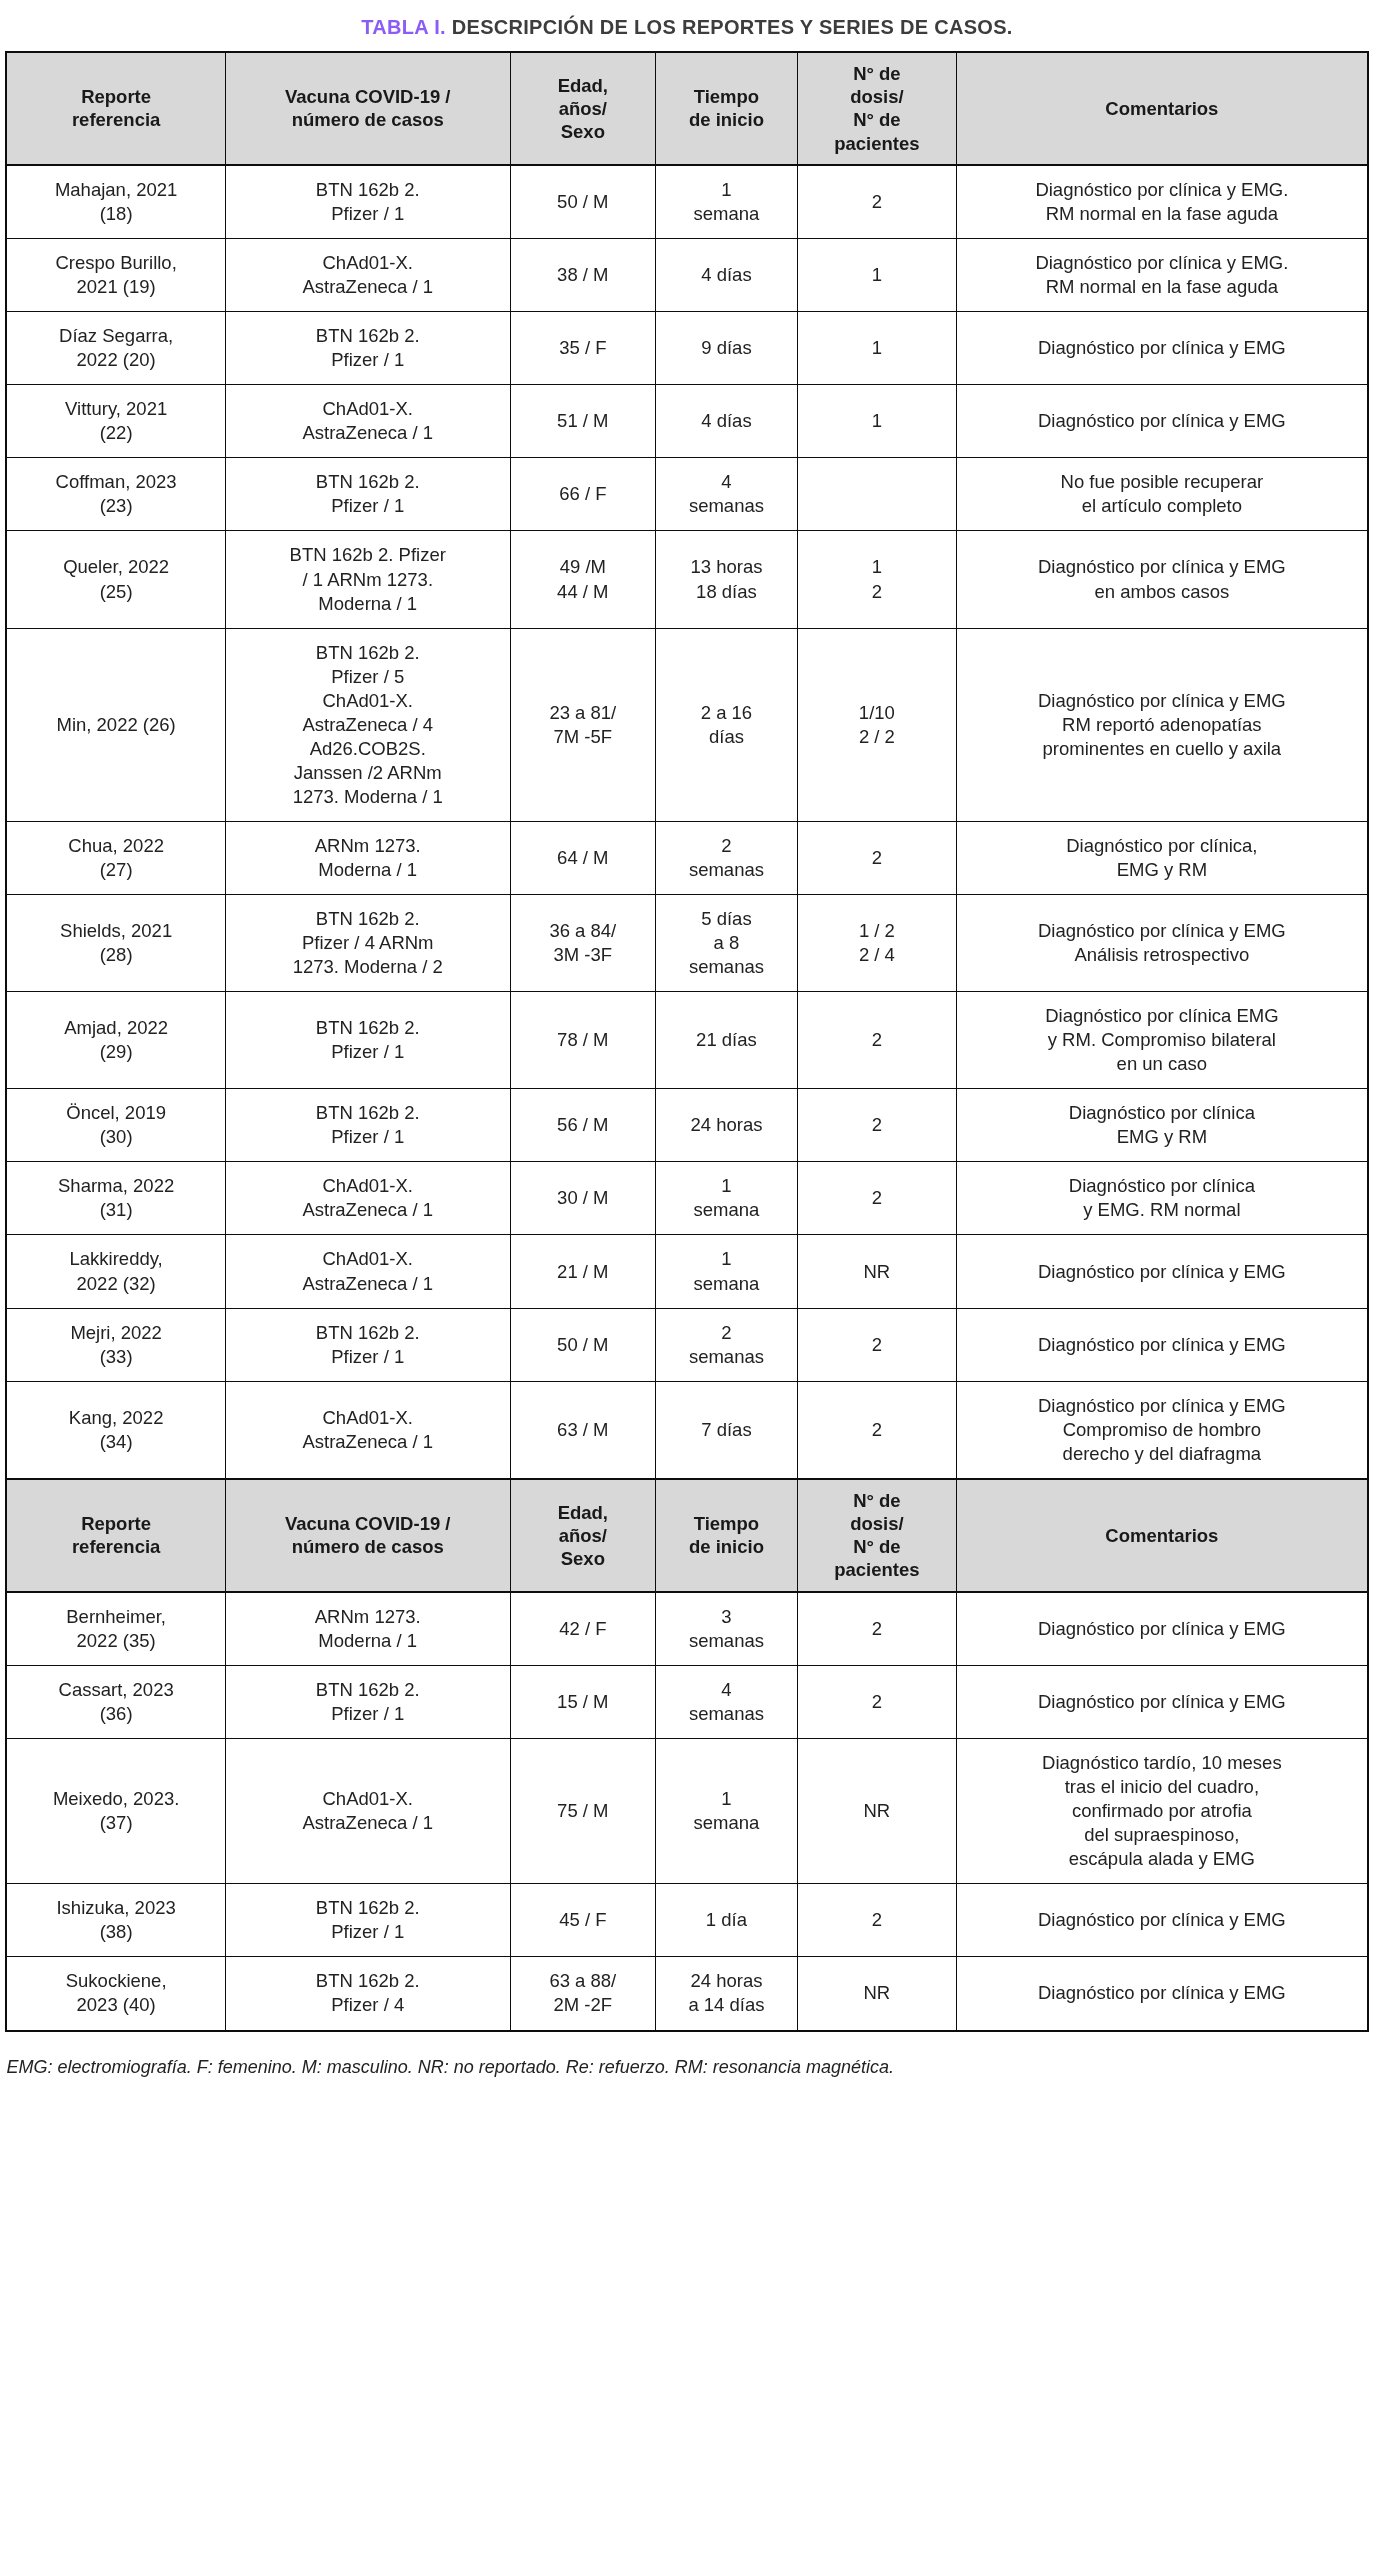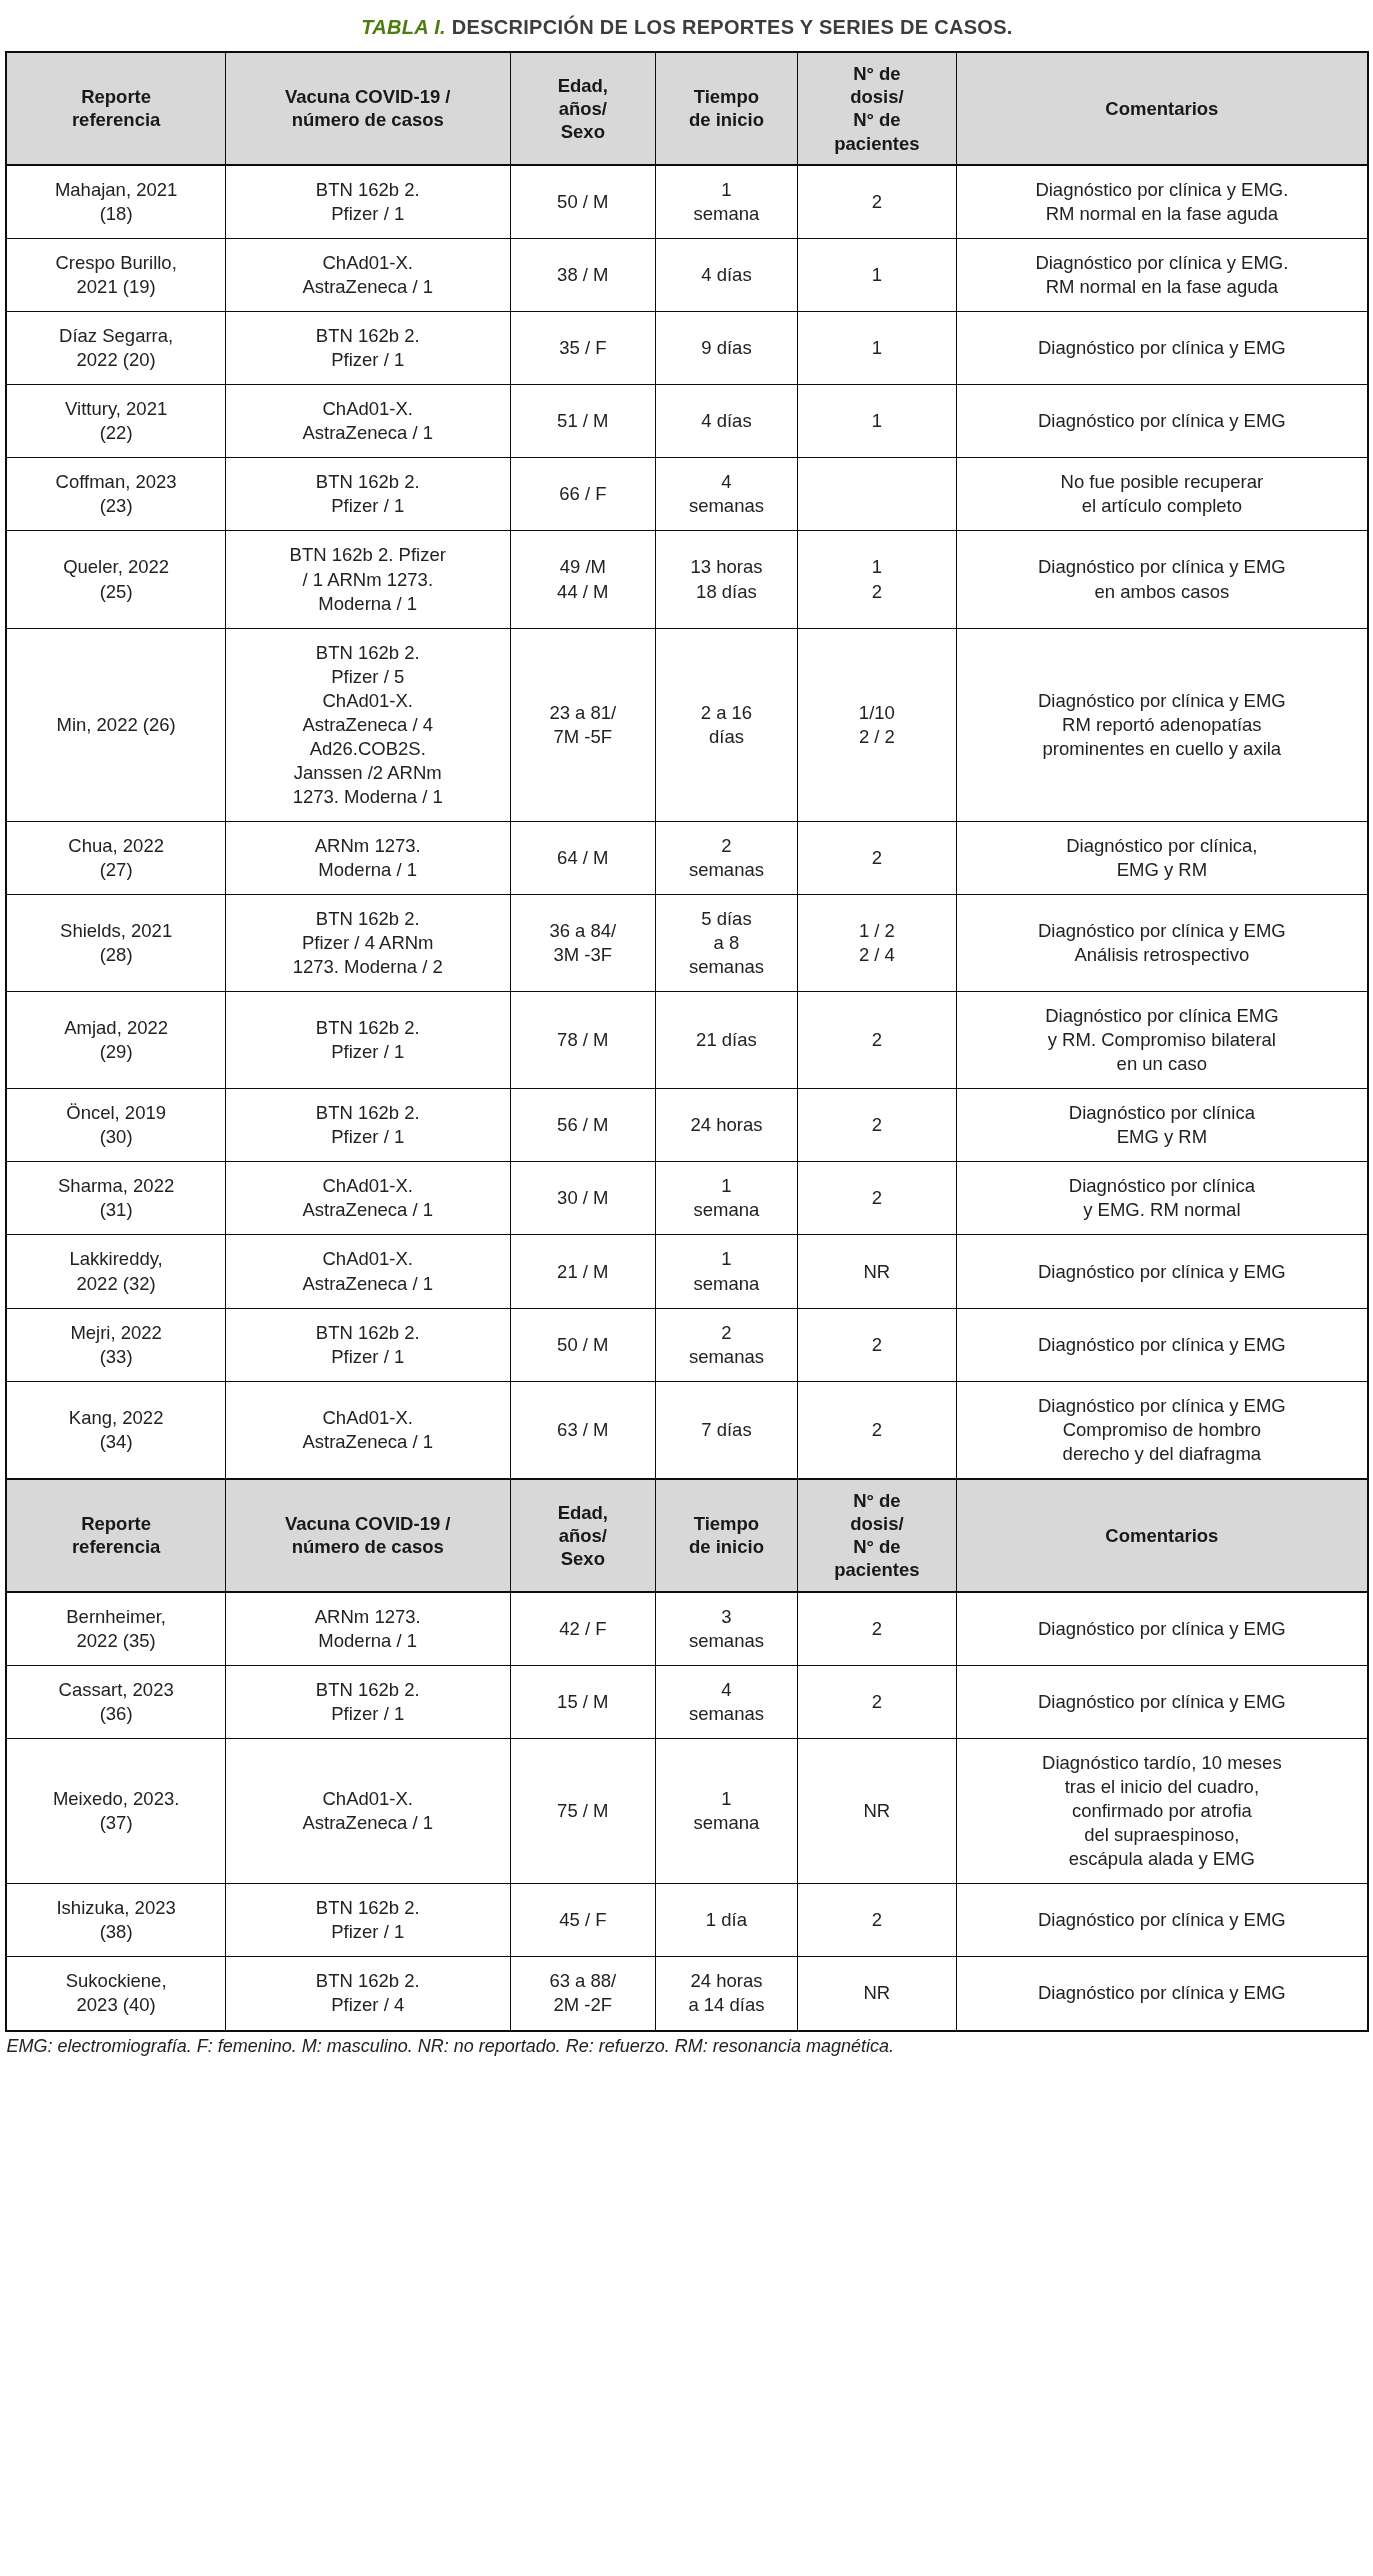--- a/index.html
+++ b/index.html
@@ -17,22 +17,21 @@
   }
   .title {
     text-align: center;
     font-size: 20px;
     font-weight: bold;
     letter-spacing: 0.3px;
     margin: 5.3px 0 12px 0;
     color: #3d3d3d;
   }
   .title .accent {
-    color: #4d7c0f;
-    font-style: italic;
+    color: #8b5cf6;
   }
   table.cases {
     border-collapse: collapse;
     width: 100%;
     table-layout: fixed;
     border: 2.6px solid #0d0d0d;
   }
   table.cases th,
   table.cases td {
     border: 1.3px solid #0d0d0d;
@@ -62,21 +61,21 @@
   col.c1 { width: 16.1%; }
   col.c2 { width: 20.9%; }
   col.c3 { width: 10.7%; }
   col.c4 { width: 10.4%; }
   col.c5 { width: 11.7%; }
   col.c6 { width: 30.2%; }
   .footnote {
     font-style: italic;
     font-size: 18px;
     color: #222222;
-    margin-top: 3px;
+    margin-top: 24px;
     padding-left: 1.3px;
     line-height: 1.3;
   }
 </style>
 </head>
 <body>
 
 <div class="page">
 
   <div class="title">

